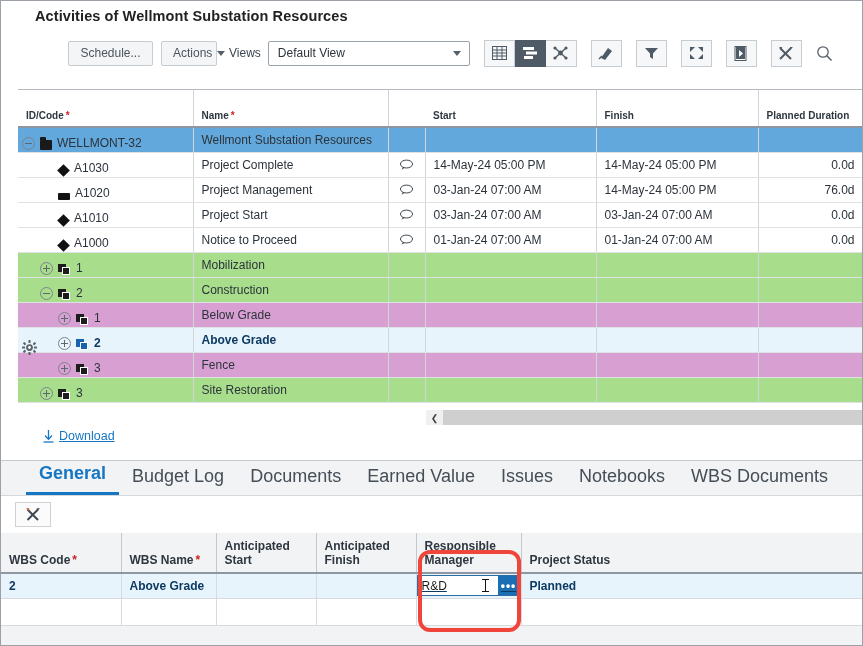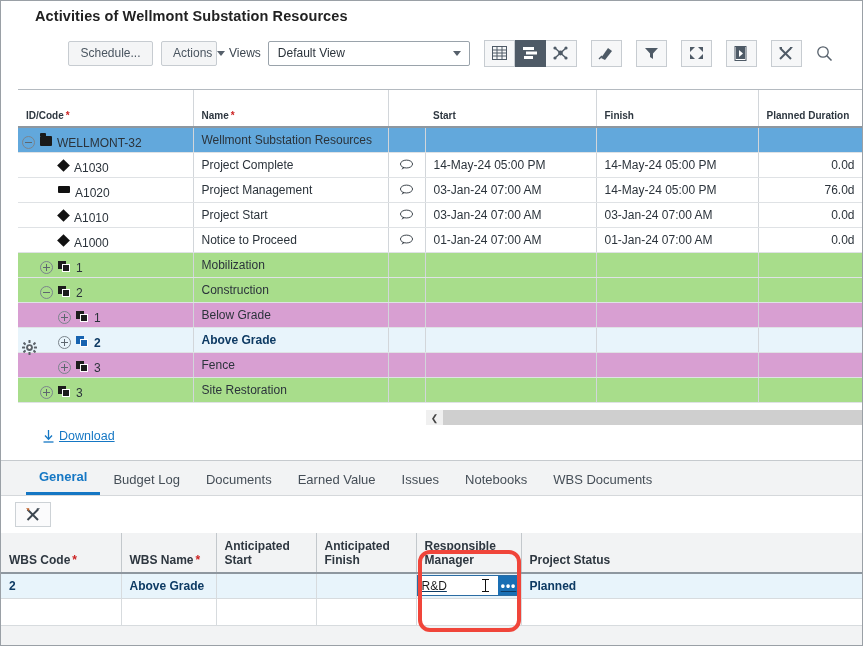--- a/index.html
+++ b/index.html
@@ -125,21 +125,21 @@
     overflow: hidden;
   }
   td.num { text-align: right; }
   td.dim { color: #8d949b; }
   .r-selected td { background: #62a8dc; color: #17364f; border-bottom-color: #62a8dc; }
   .r-green  td { background: #a8dd8b; border-bottom-color: #9ed27f; }
   .r-pink   td { background: #d89fd2; border-bottom-color: #cf95c9; }
   .r-blue   td { background: #e8f4fb; border-bottom-color: #d4e6f0; }
   .r-blue td.nm, .r-blue td.id { font-weight: bold; color: #0d3a63; }
 
-  .idcell { display: flex; align-items: flex-start; margin-top: 7px; }
+  .idcell { display: flex; align-items: flex-end; margin-top: 7px; }
   .expander {
     width: 13px; height: 13px;
     border: 1px solid #7b848c;
     border-radius: 50%;
     position: relative;
     flex: 0 0 13px;
     margin-right: 5px;
     cursor: pointer;
     background: transparent;
   }
@@ -209,21 +209,21 @@
     border-top: 1px solid #c6cace;
   }
   .tabs {
     height: 35px;
     display: flex; align-items: flex-end;
     padding-left: 25px;
     border-bottom: 1px solid #d5d8db;
     background: #f2f3f4;
   }
   .tab {
-    font-size: 13px; color: #454e57;
+    font-size: 18px; color: #454e57;
     padding: 0 13px 8px 13px;
     cursor: pointer;
     margin-top: 36px;
   }
   .tab.active { color: #1577c4; font-weight: bold; border-bottom: 3px solid #1577c4; }
 
   .panel-tools { height: 37px; padding: 6px 0 0 14px; background: #ffffff; }
   .panel-tool-btn {
     width: 36px; height: 25px; border: 1px solid #cdd2d6; background: #fbfbfc;
     display: flex; align-items: center; justify-content: center; cursor: pointer;

